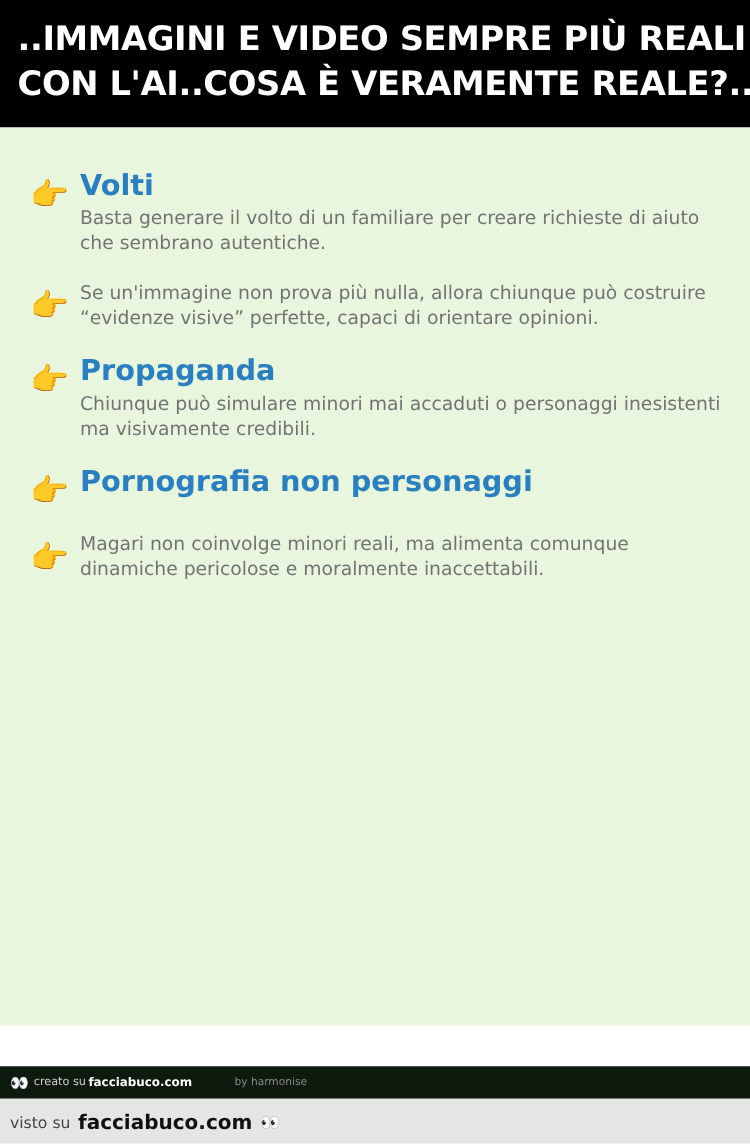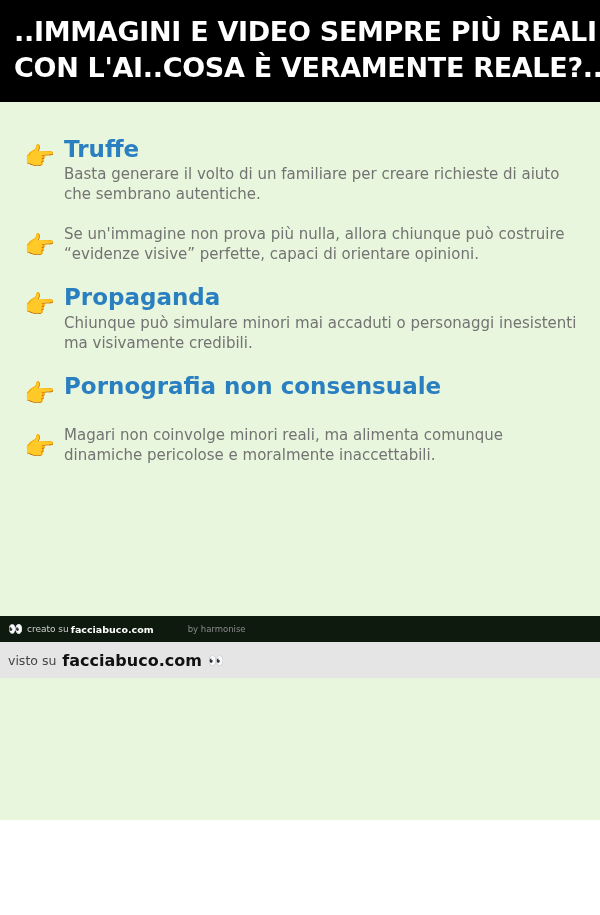--- a/index.html
+++ b/index.html
@@ -6,21 +6,21 @@
   html, body {
     width: 600px;
     height: 915px;
     background: #ffffff;
     font-family: "Liberation Sans", sans-serif;
     overflow: hidden;
   }
   .page {
     position: relative;
     width: 600px;
-    height: 678px;
+    height: 915px;
     background: #ffffff;
   }
 
   
   .header {
     background: #000000;
     width: 100%;
     padding: 14px 14px 16px 14px;
   }
   .header-line {
@@ -154,21 +154,21 @@
   <div class="header">
     <div class="header-line">..IMMAGINI E VIDEO SEMPRE PIÙ REALI</div>
     <div class="header-line">CON L'AI..COSA È VERAMENTE REALE?..</div>
   </div>
 
   <div class="body-area">
 
     <div class="entry">
       <div class="pointer">👉</div>
       <div class="entry-text">
-        <div class="entry-title">Truffe</div>
+        <div class="entry-title">Volti</div>
         <div class="entry-desc">Basta generare il volto di un familiare per creare richieste di aiuto che sembrano autentiche.</div>
       </div>
     </div>
 
     <div class="entry">
       <div class="pointer">👉</div>
       <div class="entry-text">
         <div class="entry-desc">Se un'immagine non prova più nulla, allora chiunque può costruire “evidenze visive” perfette, capaci di orientare opinioni.</div>
       </div>
     </div>
@@ -177,21 +177,21 @@
       <div class="pointer">👉</div>
       <div class="entry-text">
         <div class="entry-title">Propaganda</div>
         <div class="entry-desc">Chiunque può simulare minori mai accaduti o personaggi inesistenti ma visivamente credibili.</div>
       </div>
     </div>
 
     <div class="entry">
       <div class="pointer">👉</div>
       <div class="entry-text">
-        <div class="entry-title">Pornografia non consensuale</div>
+        <div class="entry-title">Pornografia non personaggi</div>
       </div>
     </div>
 
     <div class="entry">
       <div class="pointer">👉</div>
       <div class="entry-text">
         <div class="entry-desc">Magari non coinvolge minori reali, ma alimenta comunque dinamiche pericolose e moralmente inaccettabili.</div>
       </div>
     </div>
 

